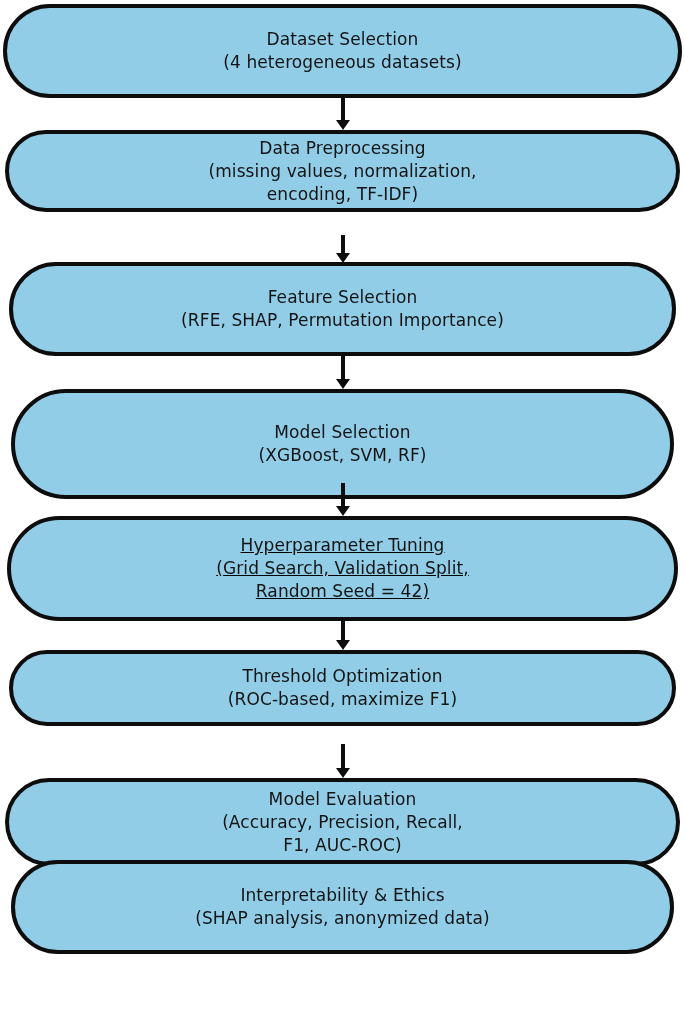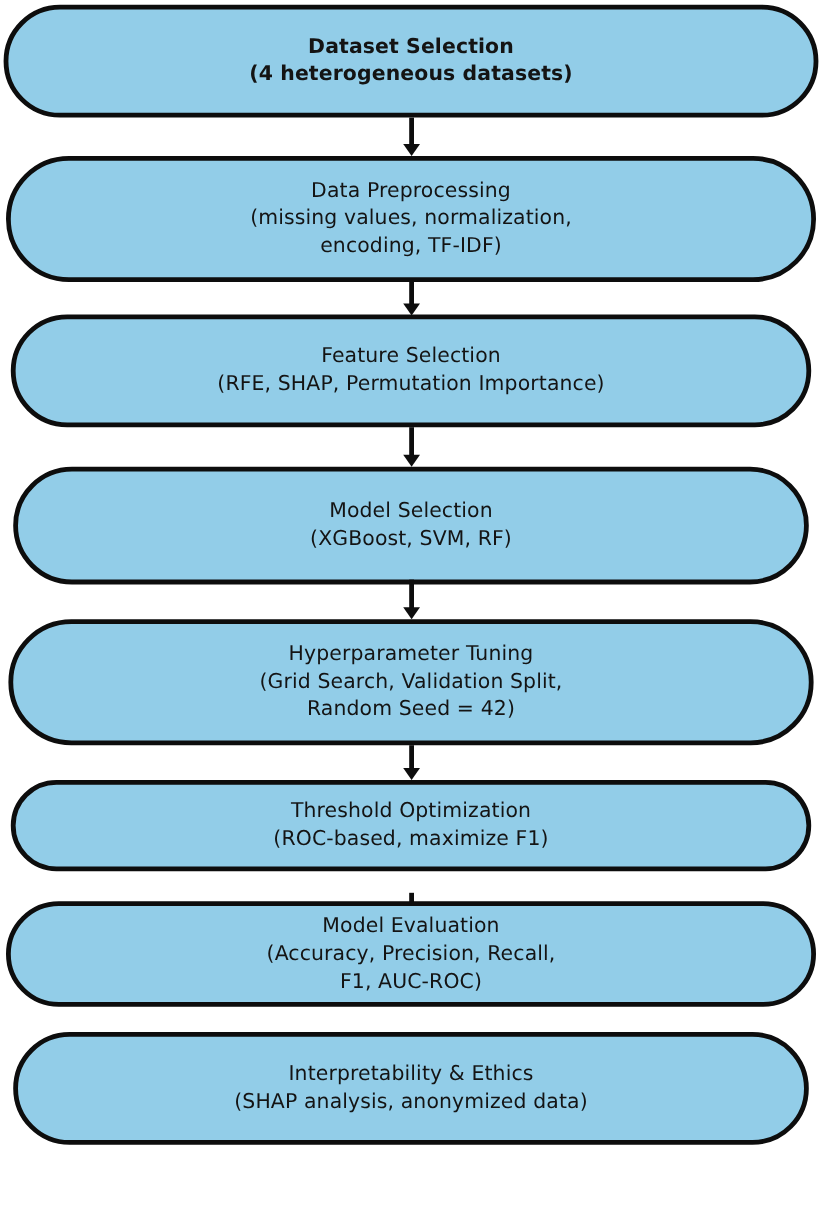--- a/index.html
+++ b/index.html
@@ -62,83 +62,83 @@
     border-right: 7px solid transparent;
     border-top: 10px solid #0d0d0d;
     margin-top: -1px;
   }
 </style>
 </head>
 <body>
 
 <div id="flowchart">
 
-  <div class="node" style="left:3px; top:4px; width:679px; height:94px;font-weight:bold;">
+  <div class="node" style="left:3px; top:4px; width:679px; height:94px;">
     <span class="node-label">Dataset Selection
 (4 heterogeneous datasets)</span>
   </div>
 
   <div class="connector" style="left:330px; top:98px; height:32px;">
     <div class="shaft"></div>
     <div class="head"></div>
   </div>
 
-  <div class="node" style="left:5px; top:130px; width:675px; height:105px;">
+  <div class="node" style="left:5px; top:130px; width:675px; height:82px;">
     <span class="node-label">Data Preprocessing
 (missing values, normalization,
 encoding, TF-IDF)</span>
   </div>
 
   <div class="connector" style="left:330px; top:235px; height:28px;">
     <div class="shaft"></div>
     <div class="head"></div>
   </div>
 
   <div class="node" style="left:9px; top:262px; width:667px; height:94px;">
     <span class="node-label">Feature Selection
 (RFE, SHAP, Permutation Importance)</span>
   </div>
 
   <div class="connector" style="left:330px; top:356px; height:33px;">
     <div class="shaft"></div>
     <div class="head"></div>
   </div>
 
-  <div class="node" style="left:11px; top:389px; width:663px; height:98px;">
+  <div class="node" style="left:11px; top:389px; width:663px; height:110px;">
     <span class="node-label">Model Selection
 (XGBoost, SVM, RF)</span>
   </div>
 
   <div class="connector" style="left:330px; top:483px; height:33px;">
     <div class="shaft"></div>
     <div class="head"></div>
   </div>
 
-  <div class="node" style="left:7px; top:516px; width:671px; height:105px;">
+  <div class="node" style="left:7px; top:516px; width:671px; height:105px;text-decoration:underline;">
     <span class="node-label">Hyperparameter Tuning
 (Grid Search, Validation Split,
 Random Seed = 42)</span>
   </div>
 
   <div class="connector" style="left:330px; top:621px; height:29px;">
     <div class="shaft"></div>
     <div class="head"></div>
   </div>
 
   <div class="node" style="left:9px; top:650px; width:667px; height:76px;">
     <span class="node-label">Threshold Optimization
 (ROC-based, maximize F1)</span>
   </div>
 
   <div class="connector" style="left:330px; top:744px; height:34px;">
     <div class="shaft"></div>
     <div class="head"></div>
   </div>
 
-  <div class="node" style="left:5px; top:751px; width:675px; height:88px;">
+  <div class="node" style="left:5px; top:778px; width:675px; height:88px;">
     <span class="node-label">Model Evaluation
 (Accuracy, Precision, Recall,
 F1, AUC-ROC)</span>
   </div>
 
   <div class="connector" style="left:330px; top:883px; height:25px;">
     <div class="shaft"></div>
     <div class="head"></div>
   </div>
 

